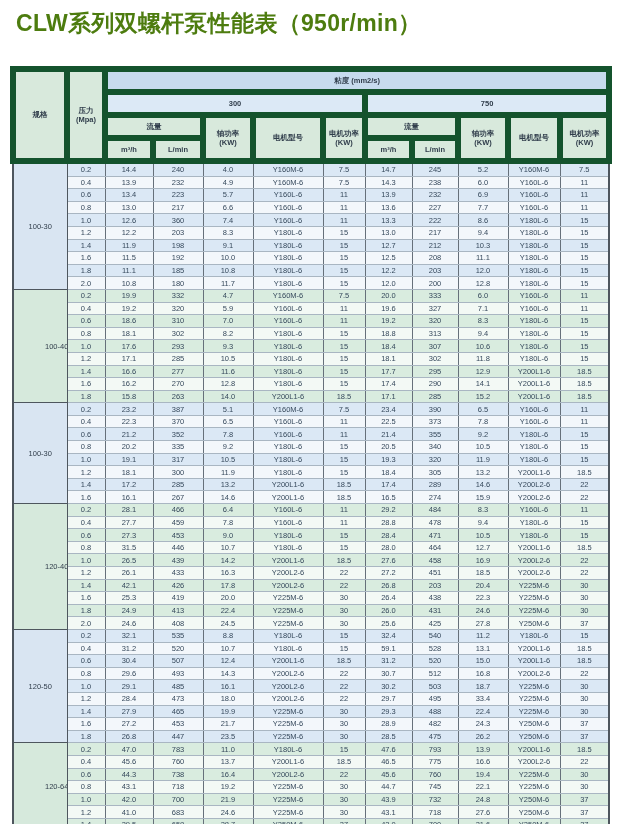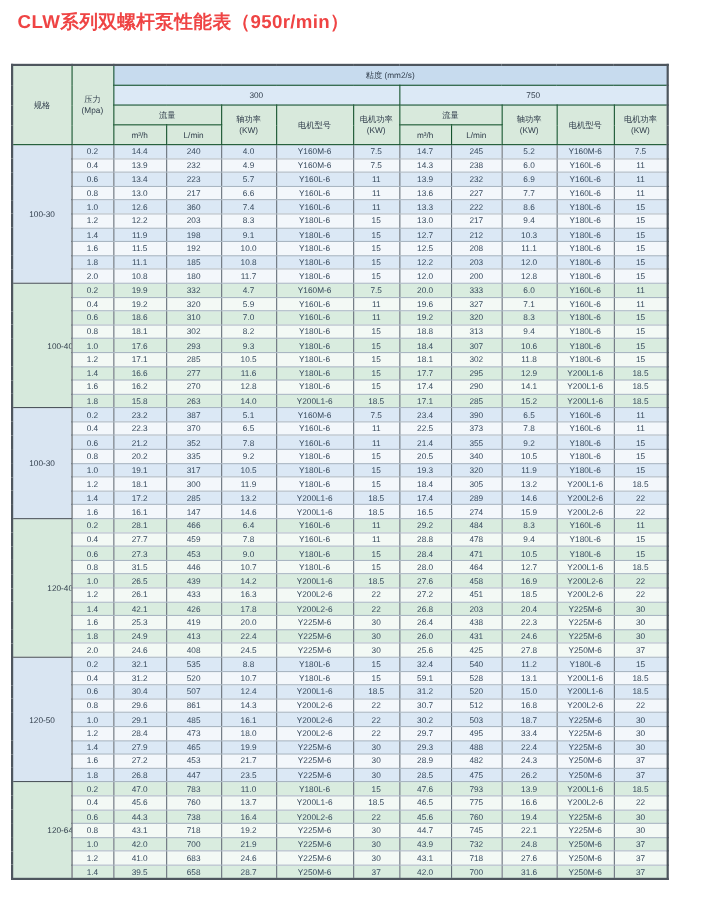--- a/index.html
+++ b/index.html
@@ -2,31 +2,31 @@
 <html><head>
 <meta charset="utf-8">
 <style>
   html,body { margin:0; padding:0; }
   body {
     width:637px; height:824px; background:#ffffff;
     font-family:"Liberation Sans","DejaVu Sans",sans-serif;
     overflow:hidden;
   }
   .page-title {
-    color:#ef4444; font-size:17px; font-weight:bold;
+    color:#4d7c0f; font-size:23px; font-weight:bold;
     margin:8px 0 0 16px; letter-spacing:0.3px;
   }
   table.perf {
     border-collapse:collapse; table-layout:fixed;
     width:596px; margin:27px 0 0 10px;
     border:2px solid #4e565e;
   }
   th {
-    font-size:7.5px; font-weight:normal; color:#303d4b;
-    border:1px solid #14532d; padding:1px 0; line-height:1.25;
+    font-size:7.5px; font-weight:bold; color:#303d4b;
+    border:6px solid #14532d; padding:1px 0; line-height:1.25;
   }
   .th-h { height:15px; }
   .th-green { background:#d8e9dc; }
   .th-visc { background:#c7dbee; }
   .th-viscval { background:#dce9f6; }
   td {
     font-size:7.5px; text-align:center; color:#36495c;
     border-left:1px solid #66707a; border-right:1px solid #66707a;
     border-top:1px solid #a9b6c2; border-bottom:1px solid #a9b6c2;
     height:11.6px; padding:0; overflow:hidden; white-space:nowrap;
@@ -440,21 +440,21 @@
         <td>18.5</td>
         <td>17.4</td>
         <td>289</td>
         <td>14.6</td>
         <td>Y200L2-6</td>
         <td>22</td>
       </tr>
       <tr class="plain-blue">
         <td>1.6</td>
         <td>16.1</td>
-        <td>147</td>
+        <td>267</td>
         <td>14.6</td>
         <td>Y200L1-6</td>
         <td>18.5</td>
         <td>16.5</td>
         <td>274</td>
         <td>15.9</td>
         <td>Y200L2-6</td>
         <td>22</td>
       </tr>
       <tr class="stripe-green group-start">
@@ -624,21 +624,21 @@
         <td>18.5</td>
         <td>31.2</td>
         <td>520</td>
         <td>15.0</td>
         <td>Y200L1-6</td>
         <td>18.5</td>
       </tr>
       <tr class="plain-blue">
         <td>0.8</td>
         <td>29.6</td>
-        <td>861</td>
+        <td>493</td>
         <td>14.3</td>
         <td>Y200L2-6</td>
         <td>22</td>
         <td>30.7</td>
         <td>512</td>
         <td>16.8</td>
         <td>Y200L2-6</td>
         <td>22</td>
       </tr>
       <tr class="stripe-blue">

